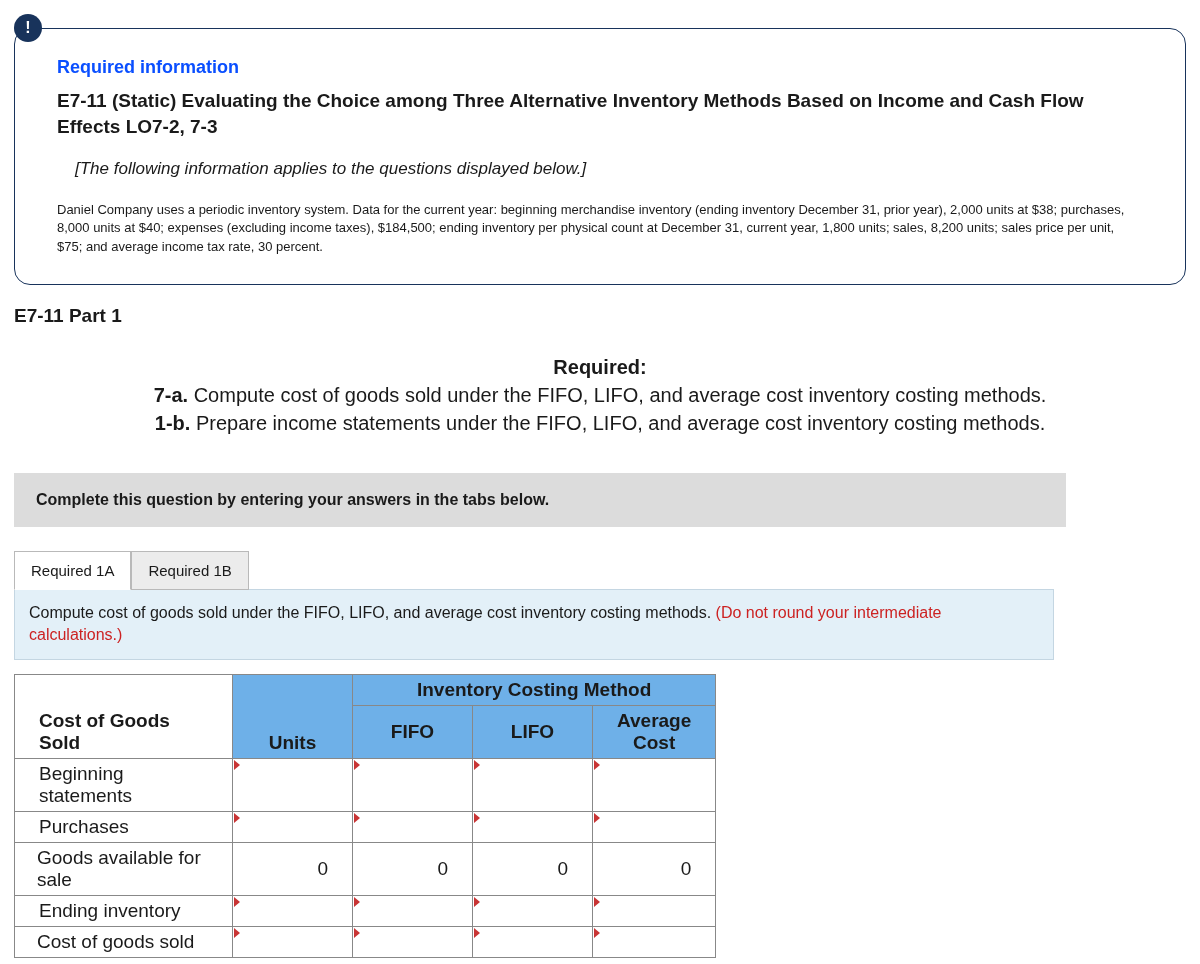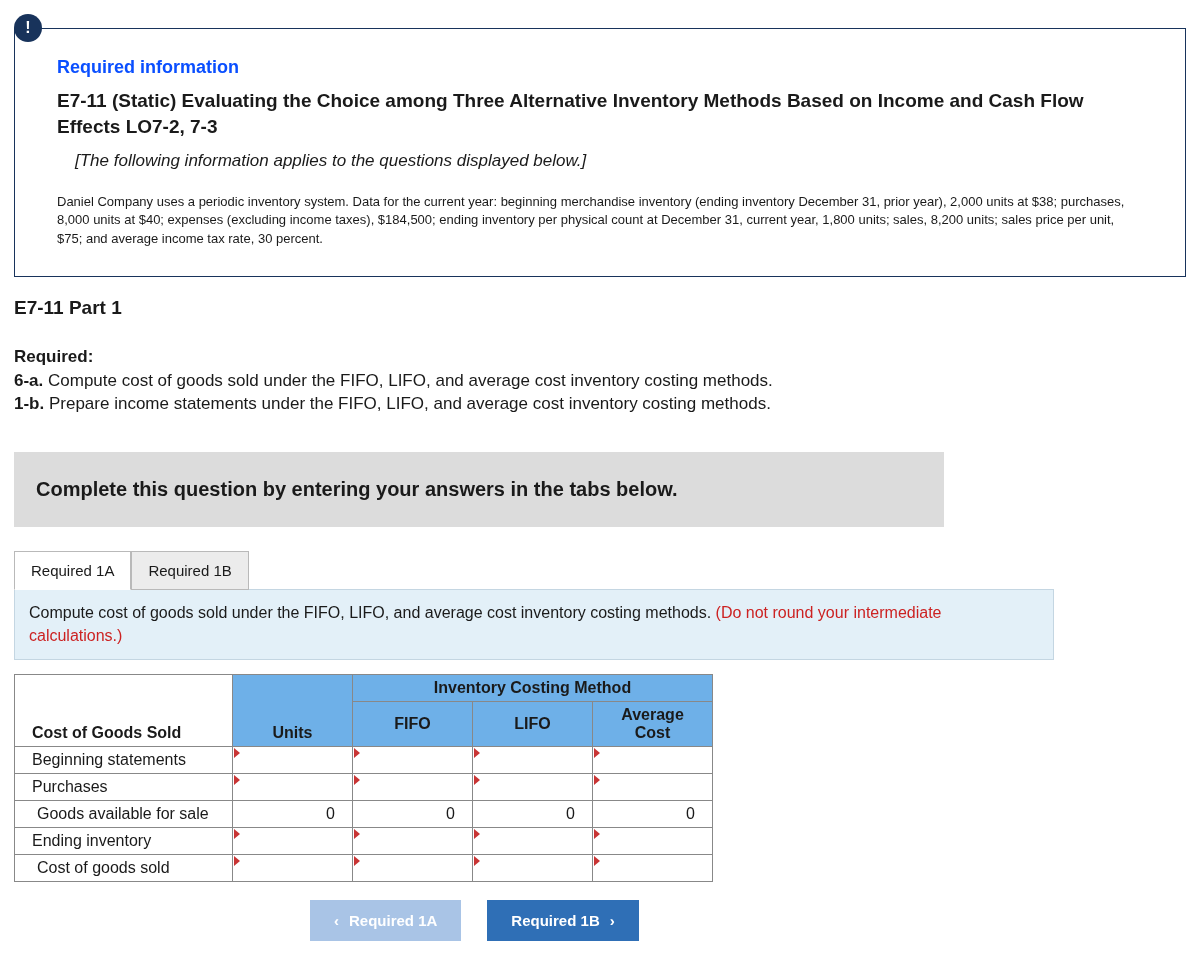--- a/index.html
+++ b/index.html
@@ -21,66 +21,67 @@
     color: #fff;
     display: flex;
     align-items: center;
     justify-content: center;
     font-weight: bold;
     font-size: 16px;
     z-index: 2;
   }
   .info-box {
     border: 1px solid #18335b;
-    border-radius: 0;
+    border-radius: 16px;
     margin: 28px 14px 20px 14px;
     padding: 28px 42px 28px 42px;
     position: relative;
   }
   .req-info {
     color: #0a4fff;
     font-weight: bold;
     font-size: 18px;
     margin-bottom: 10px;
   }
   .title-line {
     font-weight: bold;
     font-size: 19px;
     line-height: 1.35;
-    margin-bottom: 12px;
+    margin-bottom: 20px;
   }
   .italic-note {
     font-style: italic;
     font-size: 17px;
     margin-bottom: 22px;
     margin-left: 18px;
   }
   .para {
     font-size: 13px;
     line-height: 1.4;
   }
   .part-title {
     font-weight: bold;
     font-size: 19px;
     margin: 4px 14px 26px 14px;
   }
   .req-block {
     margin: 8px 14px 36px 14px;
-    font-size: 17px;
+    font-size: 20px;
     line-height: 1.4;
+    text-align: center;
   }
   .req-label { font-weight: bold; }
   .sub-label { font-weight: bold; }
   .gray-bar {
     background: #dcdcdc;
     margin: 0 0 0 14px;
-    padding: 26px 22px;
-    font-weight: bold;
-    font-size: 20px;
-    width: 930px;
+    padding: 18px 22px;
+    font-weight: bold;
+    font-size: 16px;
+    width: 1052px;
   }
   .tabs {
     display: flex;
     margin: 24px 0 0 14px;
   }
   .tab {
     border: 1px solid #b9b9b9;
     padding: 10px 16px;
     font-size: 15px;
     position: relative;
@@ -104,22 +105,22 @@
     line-height: 1.4;
     width: 1040px;
   }
   .prompt-box .red { color: #cc2222; }
   .answer-table {
     border-collapse: collapse;
     margin: 14px 0 0 14px;
   }
   .answer-table th, .answer-table td {
     border: 1px solid #888;
-    font-size: 16px;
-    padding: 4px 17px;
+    font-size: 19px;
+    padding: 4px 24px;
     height: 26px;
   }
   .answer-table th {
     background: #6eb0e8;
     font-weight: bold;
     text-align: center;
   }
   .answer-table .rowlabel {
     text-align: left;
     background: #fff;
@@ -177,21 +178,21 @@
   <div class="title-line">E7-11 (Static) Evaluating the Choice among Three Alternative Inventory Methods Based on Income and Cash Flow Effects LO7-2, 7-3</div>
   <div class="italic-note">[The following information applies to the questions displayed below.]</div>
   <div class="para">Daniel Company uses a periodic inventory system. Data for the current year: beginning merchandise inventory (ending inventory December 31, prior year), 2,000 units at $38; purchases, 8,000 units at $40; expenses (excluding income taxes), $184,500; ending inventory per physical count at December 31, current year, 1,800 units; sales, 8,200 units; sales price per unit, $75; and average income tax rate, 30 percent.</div>
 </div>
 
 <div class="part-title">E7-11 Part 1</div>
 
 <div class="req-block">
   <div><span class="req-label">Required:</span></div>
   <div>
-    <span class="sub-label">6-a.</span><span> Compute cost of goods sold under the FIFO, LIFO, and average cost inventory costing methods.</span>
+    <span class="sub-label">7-a.</span><span> Compute cost of goods sold under the FIFO, LIFO, and average cost inventory costing methods.</span>
   </div>
   <div>
     <span class="sub-label">1-b.</span><span> Prepare income statements under the FIFO, LIFO, and average cost inventory costing methods.</span>
   </div>
 </div>
 
 <div class="gray-bar">Complete this question by entering your answers in the tabs below.</div>
 
 <div class="tabs">
   <div class="tab active">Required 1A</div>

